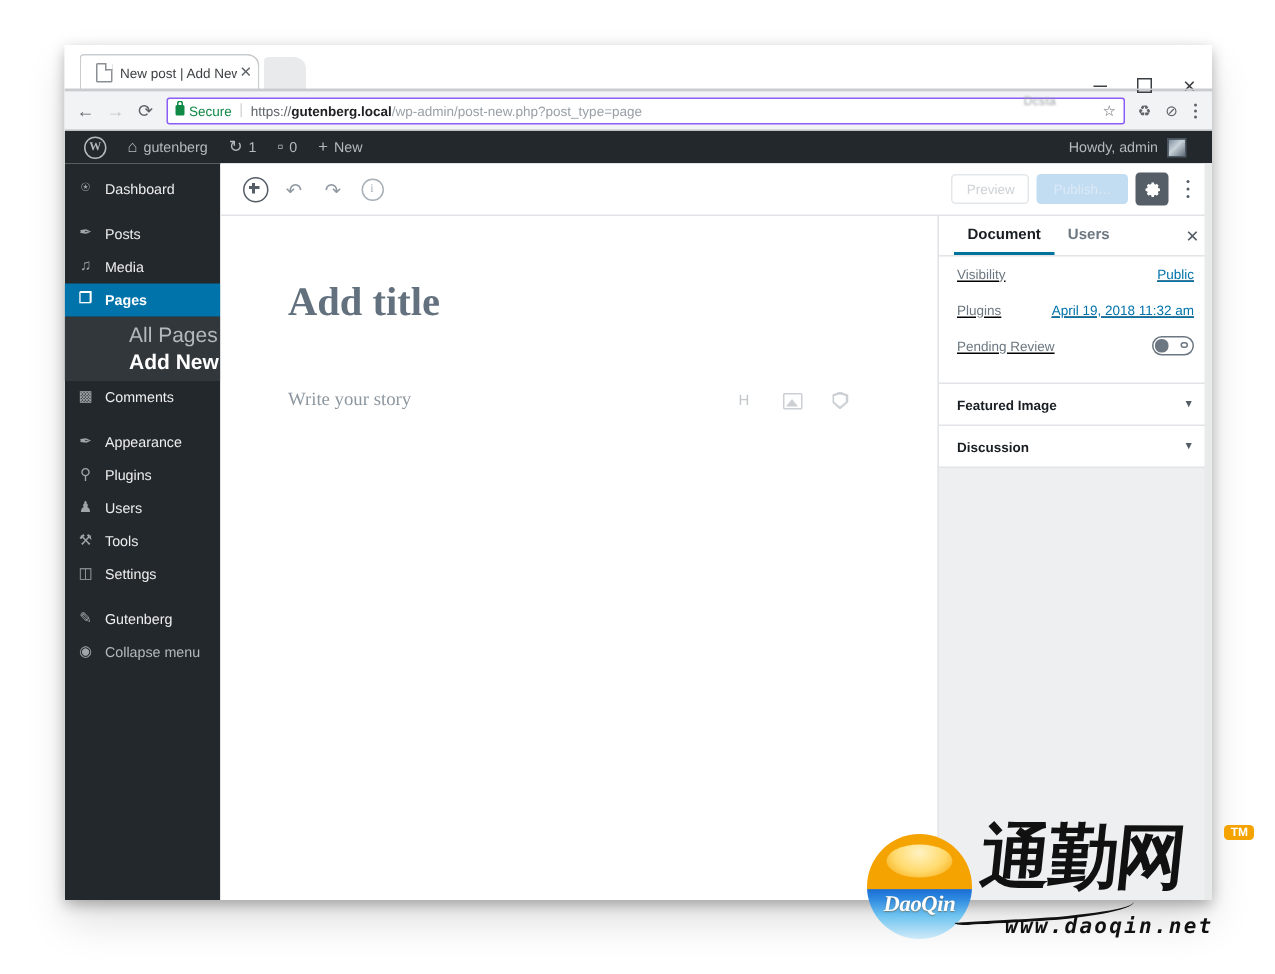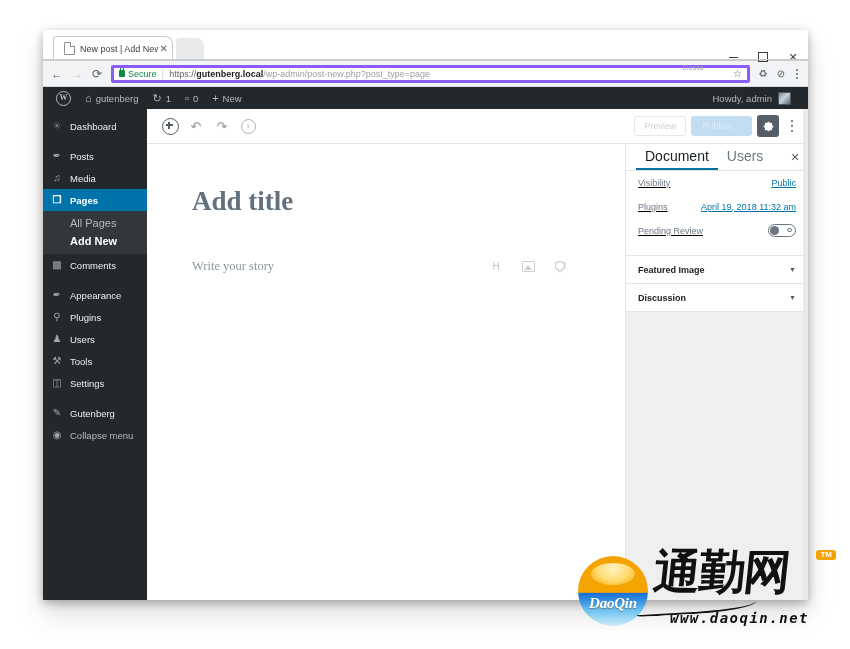--- a/index.html
+++ b/index.html
@@ -121,21 +121,21 @@
     display: flex; align-items: center; justify-content: center;
     font-size: 12px; color: #5f6368;
     cursor: pointer;
   }
   .nav-btn.disabled { color: #c6c9cb; }
   .omnibox {
     flex: 1;
     height: 18px;
     margin: 0 4px;
     background: #ffffff;
-    border: 3px solid #8b5cf6;
+    border: 1px solid #8b5cf6;
     border-radius: 2px;
     display: flex; align-items: center;
     padding: 0 5px;
     box-sizing: border-box;
     font-size: 9px;
     overflow: hidden;
     cursor: text;
   }
   .lock-icon {
     width: 6px; height: 7px;
@@ -255,23 +255,23 @@
   .menu-item.current::after {
     content: "";
     position: absolute; right: -7px; top: 50%;
     transform: translateY(-50%);
     border-top: 6px solid transparent;
     border-bottom: 6px solid transparent;
     border-left: 7px solid #0073aa;
   }
   .submenu { background: #32373c; padding: 3px 0 4px 0; }
   .submenu-item {
-    padding: 2px 0 2px 27px;
+    padding: 2px 0 2px 43px;
     color: #b4b9be;
-    font-size: 11px;
+    font-size: 14px;
     line-height: 14px;
     cursor: pointer;
   }
   .submenu-item.current { color: #ffffff; font-weight: 700; }
   .menu-gap { height: 8px; }
 
   
   #editor-region {
     flex: 1;
     display: flex;
@@ -357,21 +357,21 @@
   }
   .post-title {
     font-family: "Liberation Serif", serif;
     font-size: 27px;
     font-weight: 700;
     color: #63717f;
     margin: 0 0 42px 0;
     cursor: text;
   }
   .writing-row {
-    display: flex; align-items: center;
+    display: flex; align-items: flex-end;
     cursor: text;
   }
   .write-placeholder {
     font-family: "Liberation Serif", serif;
     font-size: 12.5px;
     color: #8d97a0;
   }
   .inline-inserters {
     margin-left: auto;
     display: flex; align-items: center;
@@ -430,21 +430,21 @@
     height: 27px;
     background: #ffffff;
     border-bottom: 1px solid #e2e4e7;
     display: flex; align-items: stretch;
     padding-left: 10px;
     box-sizing: border-box;
     position: relative;
   }
   .sb-tab {
     display: flex; align-items: center;
-    font-size: 14px; font-weight: 400;
+    font-size: 10px; font-weight: 700;
     color: #6c7781;
     padding: 0 9px;
     cursor: pointer;
     box-sizing: border-box;
     border-bottom: 2.5px solid transparent;
   }
   .sb-tab.active {
     color: #191e23;
     border-bottom-color: #00739c;
   }

